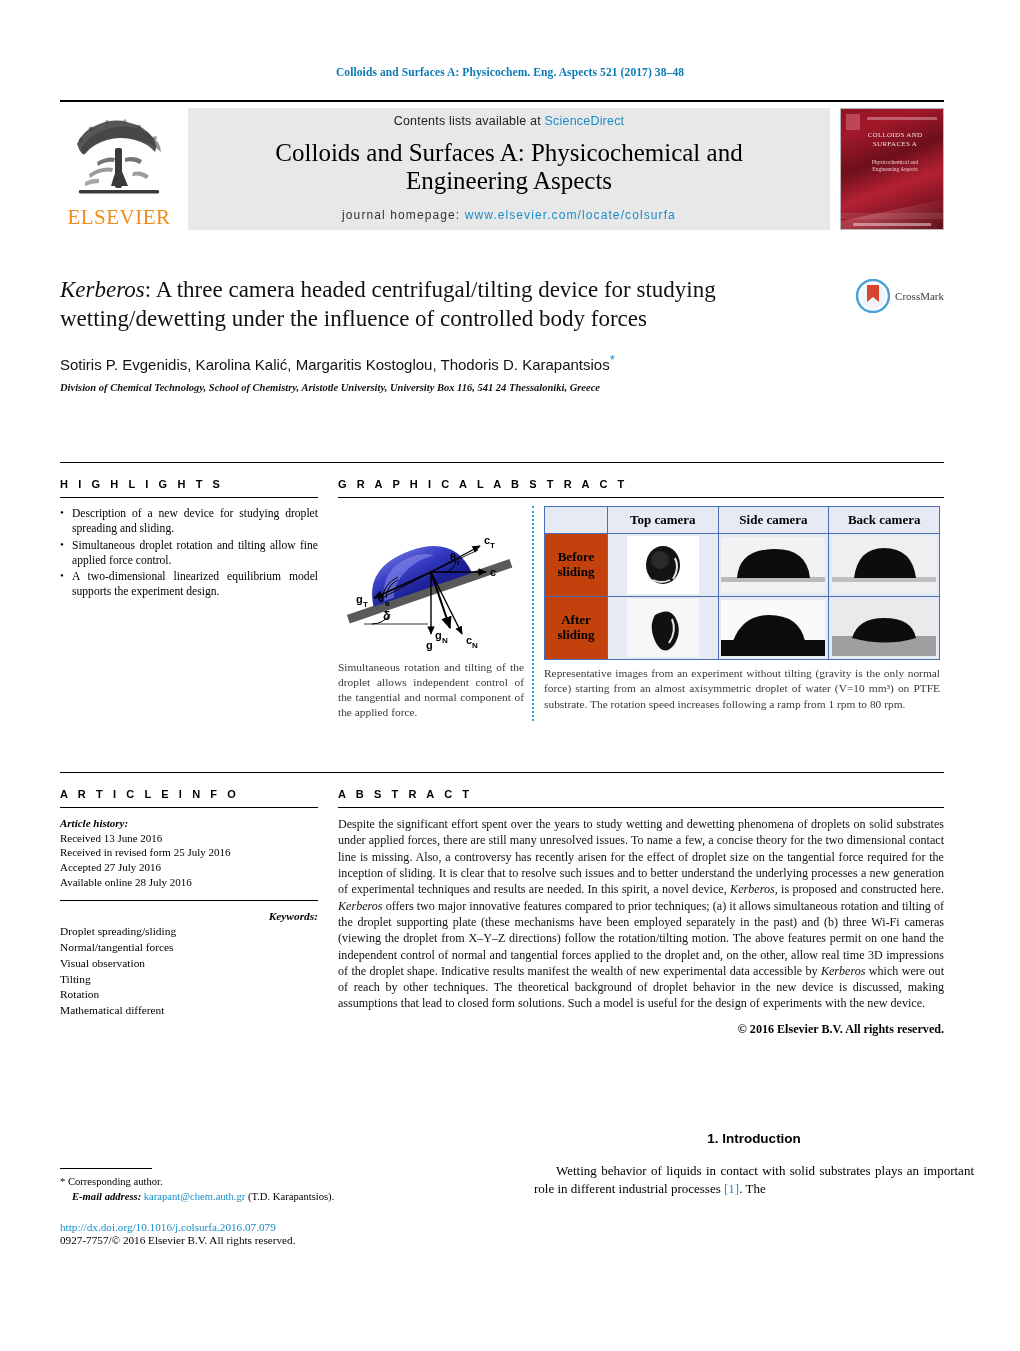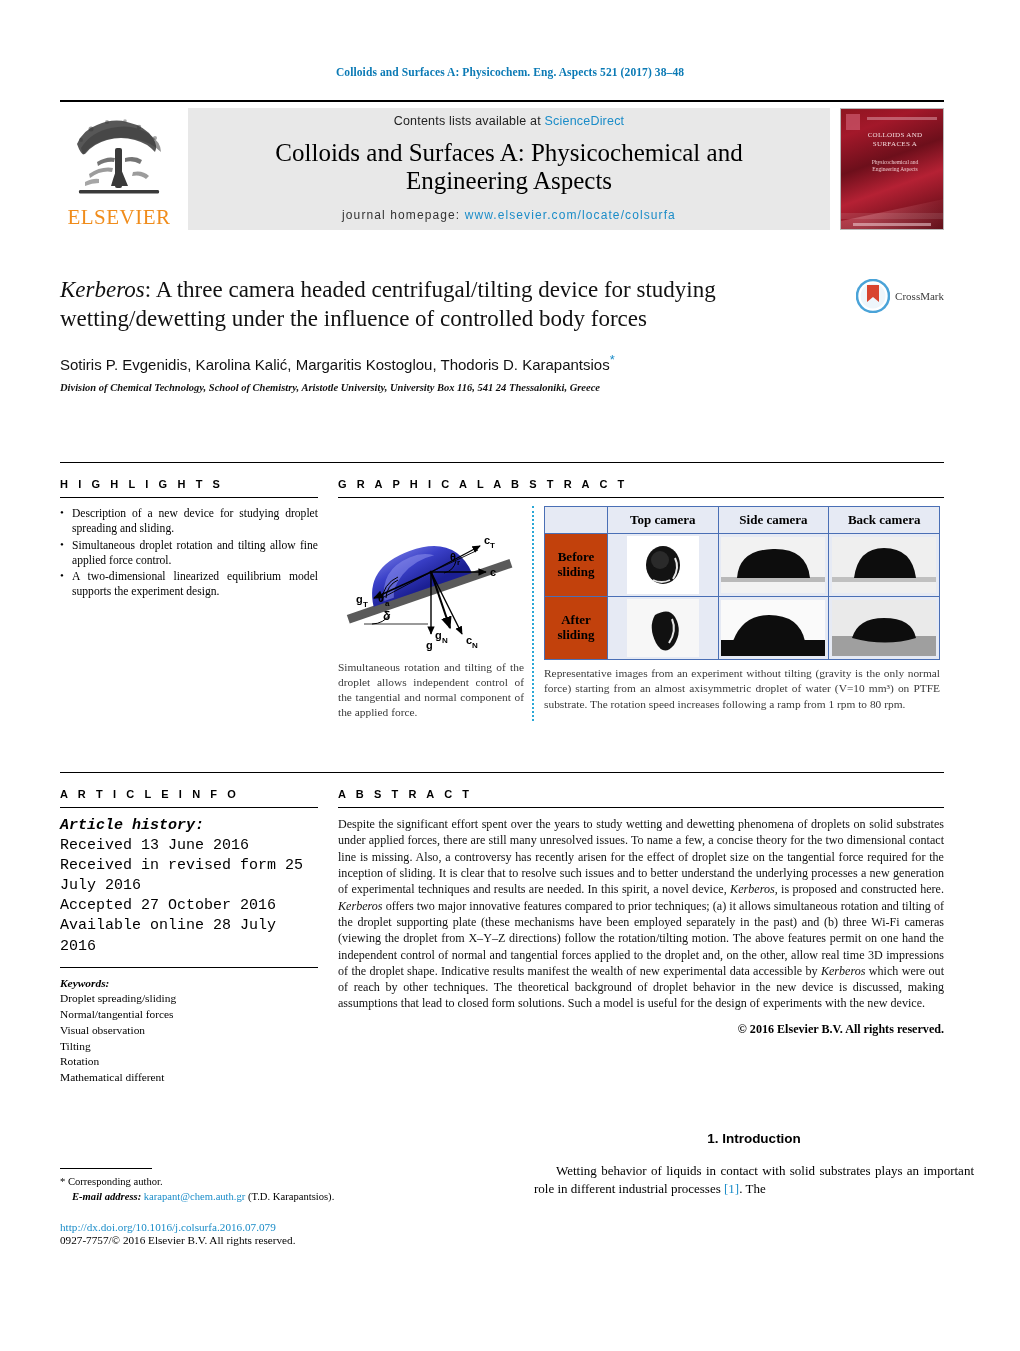--- a/index.html
+++ b/index.html
@@ -314,32 +314,32 @@
     font-size: 11.4px;
     line-height: 1.34;
     text-align: justify;
     margin-top: 6px;
     width: 396px;
     color:#3a3a3a;
   }
 
   
   .ai-hist {
-    font-family: Liberation Mono, monospace;
-    font-size: 15px;
+    font-family: Liberation Serif, serif;
+    font-size: 11px;
     line-height: 1.34;
   }
   .ai-hist .ital { font-style: italic; font-weight: bold;}
   .ai-rule2 { border-top:1px solid #000; margin:10px 0 8px 0;}
   .ai-keys {
     font-family: "Liberation Serif", serif;
     font-size: 11.4px;
     line-height: 1.38;
   }
-  .ai-keys .ital { font-style: italic; font-weight: bold;}
+  .ai-keys .ital { font-style: italic; font-weight: bold; text-align: right;}
 
   
   .abstract-text {
     font-family: "Liberation Serif", serif;
     font-size: 12.1px;
     line-height: 1.35;
     text-align: justify;
     color: #111;
   }
   .abstract-text em { font-style: italic; }
@@ -651,21 +651,21 @@
 
   <div class="rule-full" style="top:772px;"></div>
 
   <div class="col-left" style="top:788px;">
     <div class="sec-label">A R T I C L E   I N F O</div>
     <div class="sec-rule"></div>
     <div class="ai-hist">
       <div class="ital">Article history:</div>
       <div>Received 13 June 2016</div>
       <div>Received in revised form 25 July 2016</div>
-      <div>Accepted 27 October 2016</div>
+      <div>Accepted 27 July 2016</div>
       <div>Available online 28 July 2016</div>
     </div>
     <div class="ai-rule2"></div>
     <div class="ai-keys">
       <div class="ital">Keywords:</div>
       <div>Droplet spreading/sliding</div>
       <div>Normal/tangential forces</div>
       <div>Visual observation</div>
       <div>Tilting</div>
       <div>Rotation</div>

